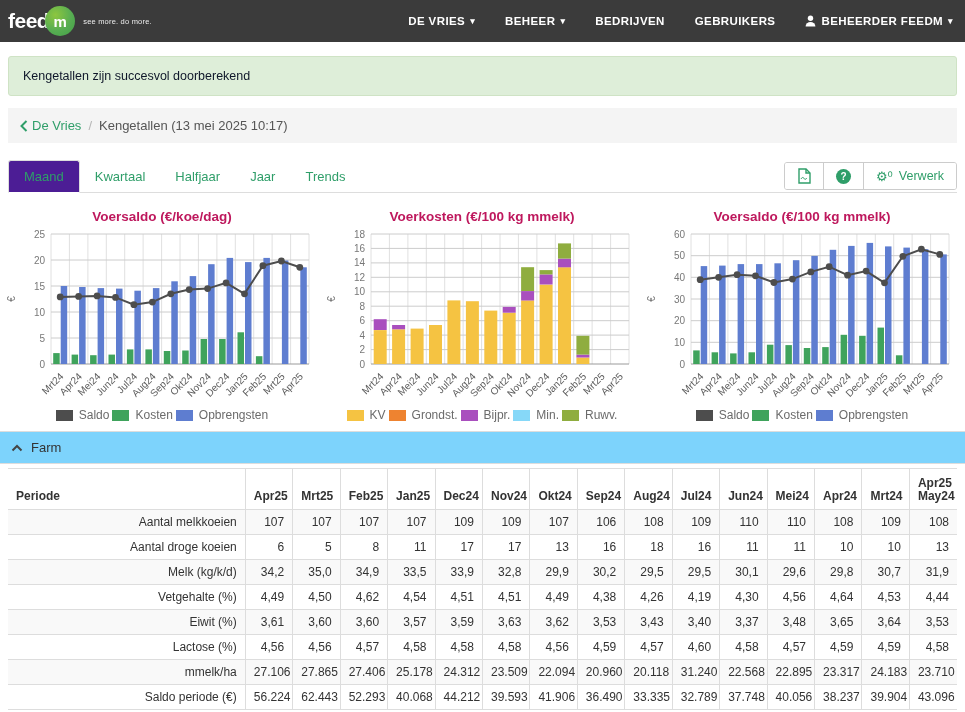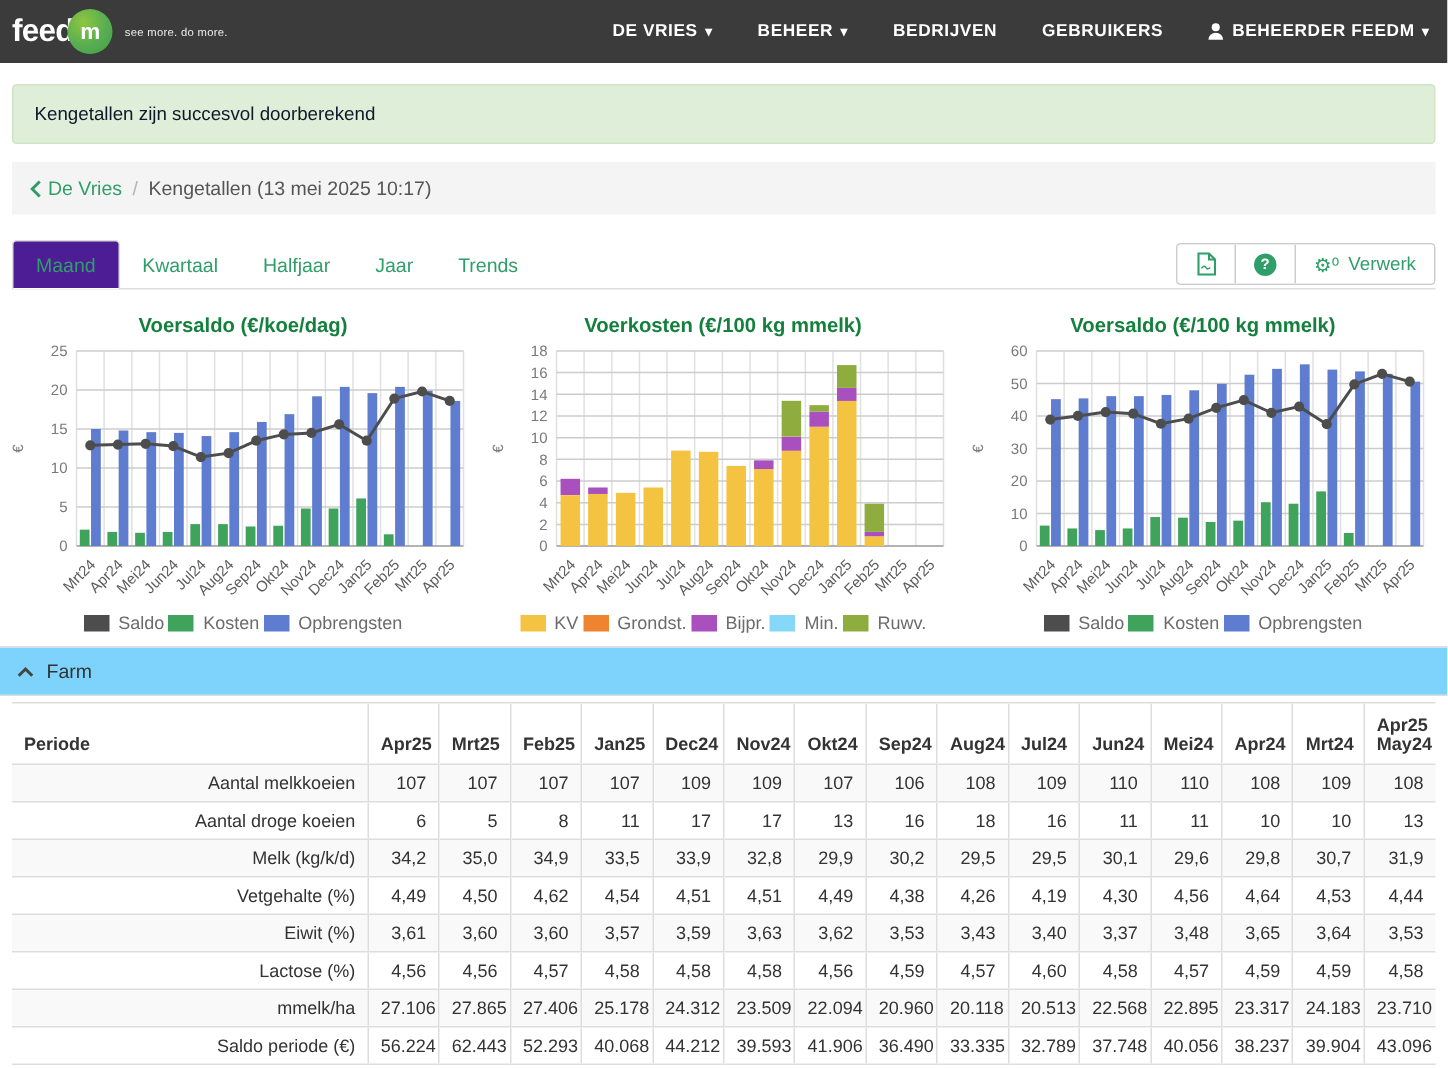--- a/index.html
+++ b/index.html
@@ -65,21 +65,21 @@
   }
   .btn:first-child { border-left:none; }
   .help-circle {
     width:15px; height:15px; border-radius:50%; background:#2f9e69; color:#fff;
     font-size:10px; font-weight:bold; display:flex; align-items:center; justify-content:center;
   }
   .gear-glyph { font-size:13px; line-height:1; }
   
   .charts-row { display:flex; padding:4px 2px 0; }
   .chart { width:320px; display:flex; flex-direction:column; align-items:center; }
-  .chart-title { font-size:13.5px; font-weight:bold; color:#15803d; margin:12px 0 2px; }
+  .chart-title { font-size:13.5px; font-weight:bold; color:#be185d; margin:12px 0 2px; }
   .legend { display:flex; justify-content:center; gap:3px; font-size:12px; color:#6b6b6b; margin-top:0; }
   .legend-item { display:flex; align-items:center; gap:6px; }
   .swatch { width:17px; height:11px; display:inline-block; }
   
   .farm-header {
     margin:9px 0 0; border-top:1px solid #ddd; border-bottom:1px solid #ddd;
     background:#7dd3fc; padding:8px 11px; font-size:13px; color:#333;
     display:flex; align-items:center; gap:8px; cursor:pointer;
   }
   
@@ -645,21 +645,21 @@
         <td class="row-label">mmelk/ha</td>
         <td>27.106</td>
         <td>27.865</td>
         <td>27.406</td>
         <td>25.178</td>
         <td>24.312</td>
         <td>23.509</td>
         <td>22.094</td>
         <td>20.960</td>
         <td>20.118</td>
-        <td>20.513</td>
+        <td>31.240</td>
         <td>22.568</td>
         <td>22.895</td>
         <td>23.317</td>
         <td>24.183</td>
         <td>23.710</td>
       </tr>
       <tr>
         <td class="row-label">Saldo periode (€)</td>
         <td>56.224</td>
         <td>62.443</td>

